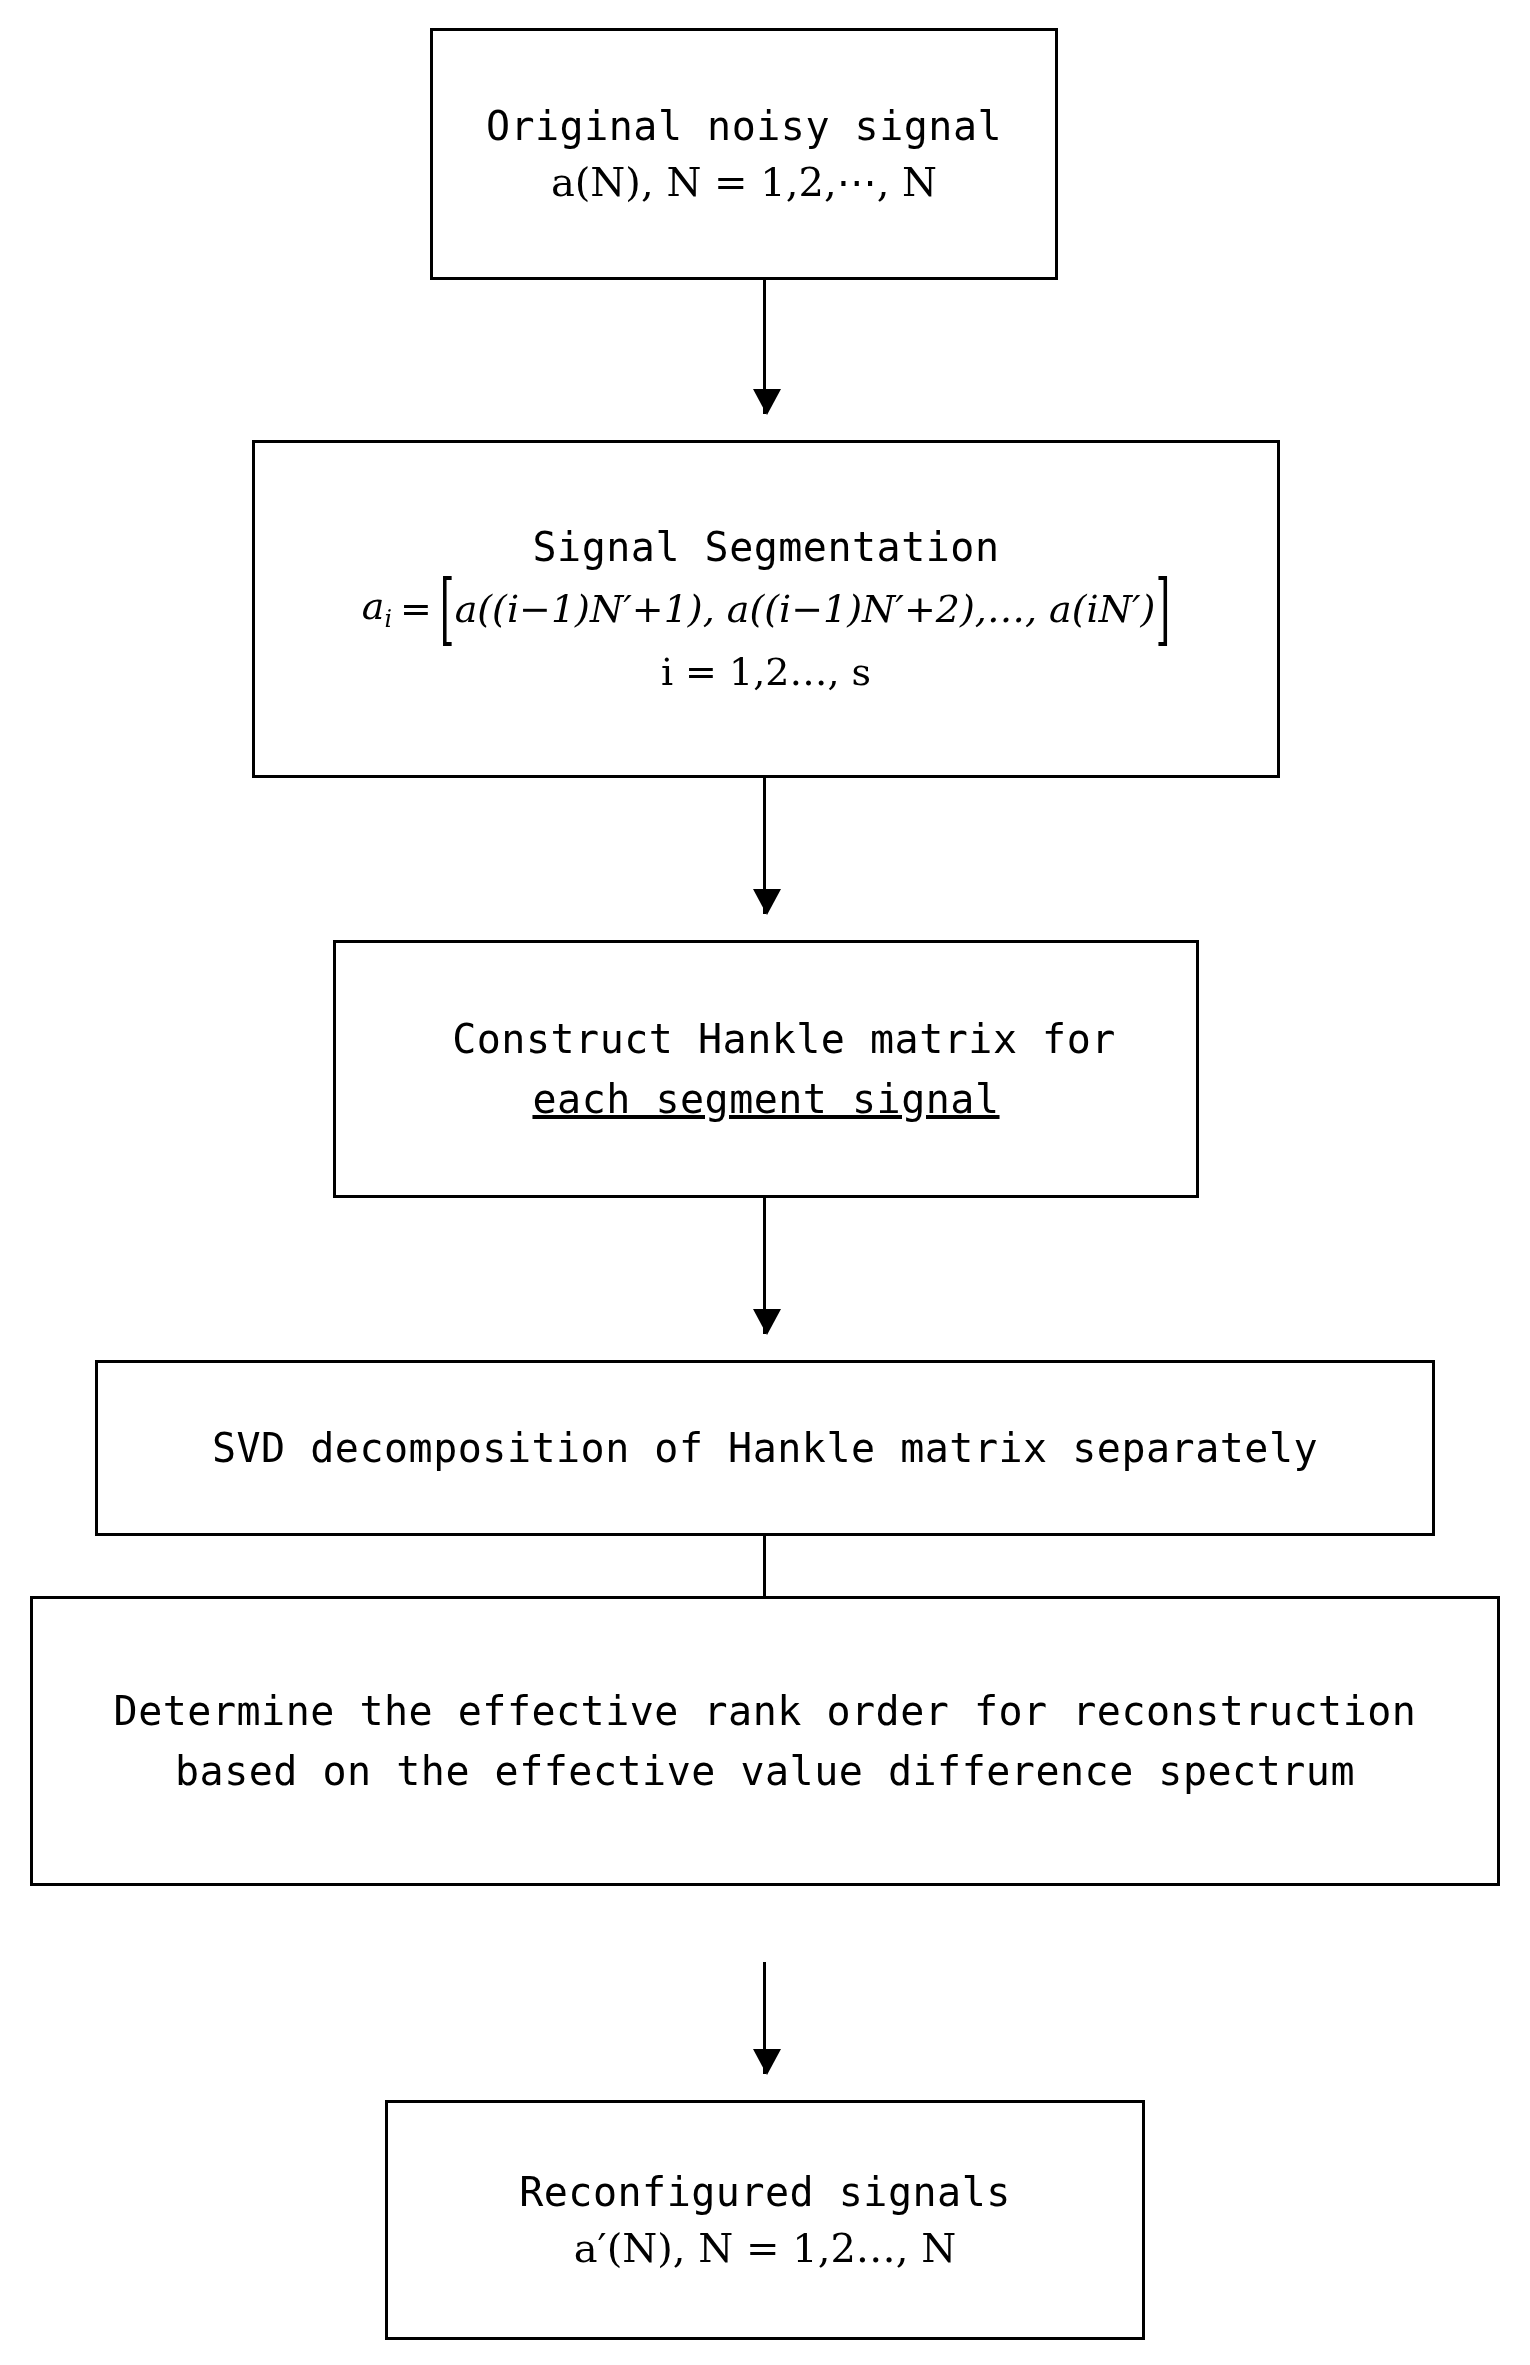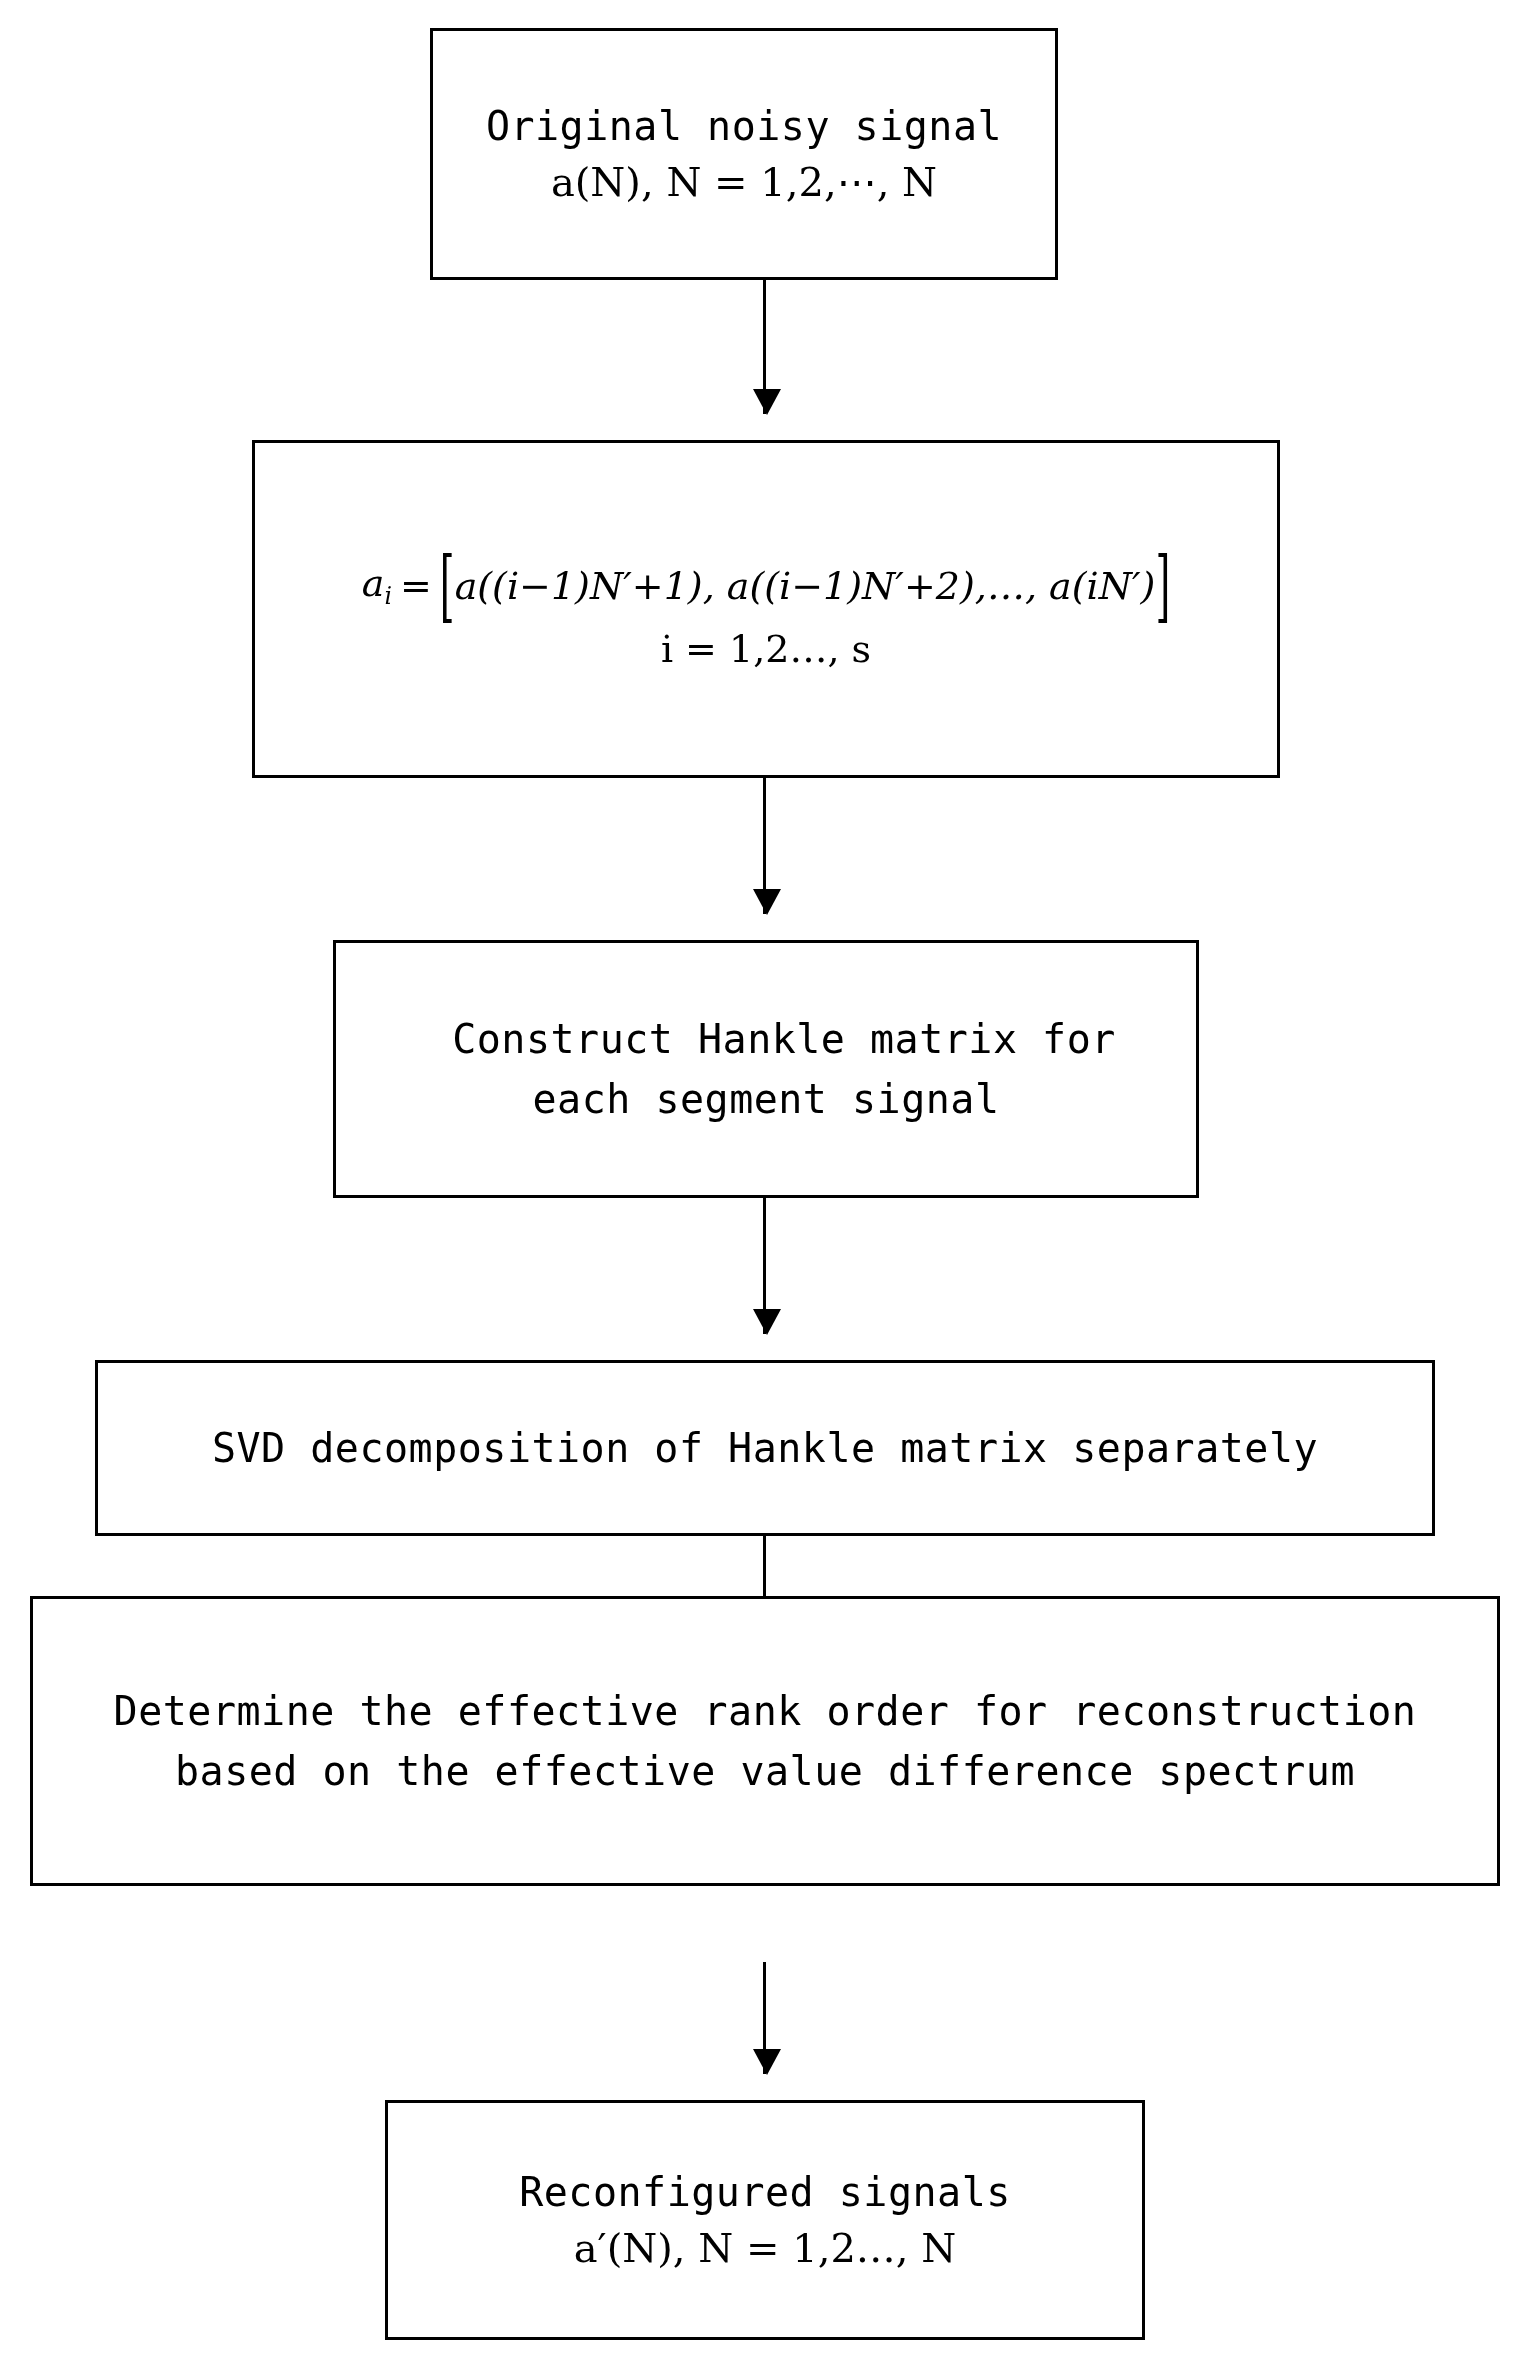--- a/index.html
+++ b/index.html
@@ -86,34 +86,35 @@
 
 <div id="page">
 
   <div class="node" id="node-original">
     <div class="line-mono" style="font-size:40px;">Original noisy signal</div>
     <div class="line-math math" style="font-size:40px; margin-top:10px;">a(N), N = 1,2,⋯, N</div>
   </div>
   <div class="arrow" id="arrow-1"></div>
 
   <div class="node" id="node-segment">
+    <div class="line-mono" style="font-size:40px;">Signal Segmentation</div>
     <div class="line-math math" style="font-size:38px; margin-top:14px; display:flex; align-items:center; justify-content:center;">
       <span><i>a</i><span class="sub"><i>i</i></span></span>
       <span style="margin:0 8px;">=</span>
       <span class="bigbr">[</span>
       <i>a((i−1)N′+1), a((i−1)N′+2),…, a(iN′)</i>
       <span class="bigbr">]</span>
     </div>
     <div class="line-math math" style="font-size:38px; margin-top:16px;">i = 1,2…, s</div>
   </div>
   <div class="arrow" id="arrow-2"></div>
 
   <div class="node" id="node-hankle">
     <div class="line-mono" style="font-size:40px;margin-left:36px;">Construct Hankle matrix for</div>
-    <div class="line-mono" style="font-size:40px; margin-top:14px;">each segment signal</div>
+    <div class="line-mono" style="font-size:40px; margin-top:14px;text-decoration:underline;">each segment signal</div>
   </div>
   <div class="arrow" id="arrow-3"></div>
 
   <div class="node" id="node-svd">
     <div class="line-mono" style="font-size:40px;">SVD decomposition of Hankle matrix separately</div>
   </div>
   <div class="arrow" id="arrow-4"></div>
 
   <div class="node" id="node-rank">
     <div class="line-mono" style="font-size:40px;">Determine the effective rank order for reconstruction</div>

